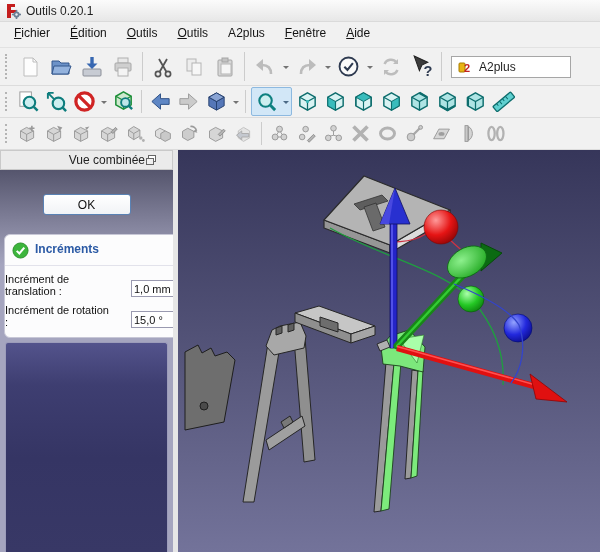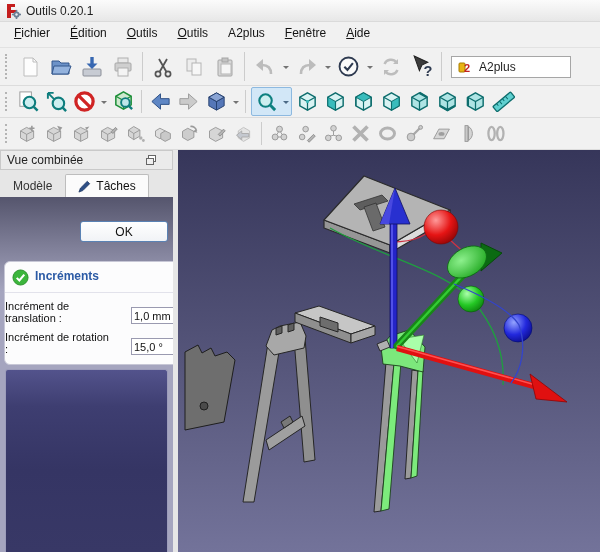--- a/index.html
+++ b/index.html
@@ -23,26 +23,26 @@
 .tb2 .tbtn{width:28px;height:26px}
 .tb3 .tbtn{width:27px;height:26px}
 .caret{display:flex;align-items:flex-start;justify-content:center;width:11px;height:26px}
 .caret::after{content:"";border:3.5px solid transparent;border-top-color:#737373;margin-top:12px}
 .zoom-group{display:flex;align-items:center;background:#d2e7f7;border:1px solid #8db9e0;border-radius:2px;height:29px;margin:0 1px}
 .zoom-group .caret::after{border-top-color:#4c6a86}
 .combo{display:flex;align-items:center;gap:5px;height:22px;background:#fff;border:1px solid #a6a6a6;padding:0 6px;width:120px;margin-left:5px}
 
 .workspace{position:absolute;top:150px;left:0;width:600px;height:402px;background:#e6e6e6}
 .combined-view{position:absolute;left:0;top:0;width:173px;height:402px;overflow:hidden;display:flex;flex-direction:column}
-.panel-header{height:20px;background:#ebebeb;border:1px solid #c9c9c9;display:flex;align-items:center;justify-content:space-between;padding:0 15px 0 6px;color:#222}
+.panel-header{height:20px;background:#ebebeb;border:1px solid #c9c9c9;display:flex;align-items:center;justify-content:flex-end;padding:0 15px 0 6px;color:#222}
 .tab-bar{display:flex;align-items:flex-end;height:27px;padding:4px 2px 0;gap:2px}
 .tab{padding:4px 11px;color:#333}
 .tab.active{display:flex;gap:5px;align-items:center;background:#fbfbfb;border:1px solid #bdbdbd;border-bottom:none;border-radius:2px 2px 0 0;padding:4px 12px;color:#111}
 .task-area{flex:1;background:linear-gradient(180deg,#55556d 0%,#a5a5bf 95px,#a5a5bf 100%);display:flex;flex-direction:column}
-.ok-row{display:flex;justify-content:flex-end;padding:24px 5px 0}
+.ok-row{display:flex;justify-content:center;padding:24px 5px 0}
 .ok-button{width:88px;height:21px;background:linear-gradient(#ffffff,#f1f3f6);border:1px solid #5a82b4;border-radius:3px;font-size:12px;font-family:inherit;color:#111}
 .card{margin:19px 0 0 4px;width:177px;background:#fcfcfd;border:1px solid #c7c7d6;border-radius:6px;padding:4px 0 9px;flex-shrink:0}
 .card-header{display:flex;gap:6px;padding:3px 7px 6px;border-bottom:1px solid #e2e2eb}
 .card-title{color:#2b5aa5;font-weight:bold}
 .field-row{display:flex;align-items:flex-end;justify-content:flex-end;margin-top:7px;font-size:11px;color:#111;padding-right:2px}
 .field-row input{width:47px;height:17px;margin-left:19px;border:1px solid #9a9ab0;font-size:11px;font-family:inherit;padding:0 2px;background:#fff;color:#111}
 .navy{flex:1;margin:4px 5px 0;background:linear-gradient(180deg,#53538c 0%,#3e3e71 20%,#353564 55%,#383866 100%);border:1px solid #9c9cba;border-bottom:none;border-radius:3px 3px 0 0}
 .viewport{position:absolute;left:178px;top:0;width:422px;height:402px;background:#3a3a5e}
 </style>
 </head>
@@ -415,29 +415,20 @@
 
   <div class="workspace">
 
     <div class="combined-view">
       <div class="panel-header">
         <span>Vue combinée</span>
         <svg width="12" height="12" viewBox="0 0 12 12">
             <rect x="3.5" y="1.5" width="7" height="6" fill="#fff" stroke="#666"></rect>
             <rect x="1.5" y="4.5" width="7" height="6" fill="#f0f0f0" stroke="#666"></rect>
           </svg>
-      </div>
-      <div class="tab-bar">
-        <span class="tab">Modèle</span>
-        <span class="tab active">
-          <svg width="13" height="13" viewBox="0 0 14 14">
-              <path d="M1 13l1.6-4.2L10 1.4 12.6 4 5.2 11.4z" fill="#2d4f85" stroke="#1c3560" stroke-width="0.8"></path>
-            </svg>
-          <span>Tâches</span>
-        </span>
       </div>
       <div class="task-area">
         <div class="ok-row">
           <button class="ok-button">OK</button>
         </div>
         <div class="card">
           <div class="card-header">
             <svg width="17" height="17" viewBox="0 0 18 18">
                 <circle cx="9" cy="9" r="8" fill="#3cb53c" stroke="#2a8f2a"></circle>
                 <path d="M5 9.4l2.8 2.8L13 6" fill="none" stroke="#fff" stroke-width="2.2"></path>

